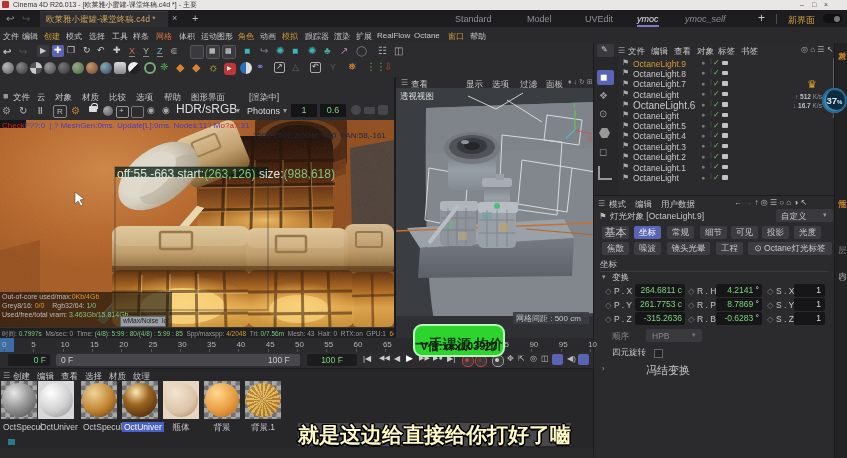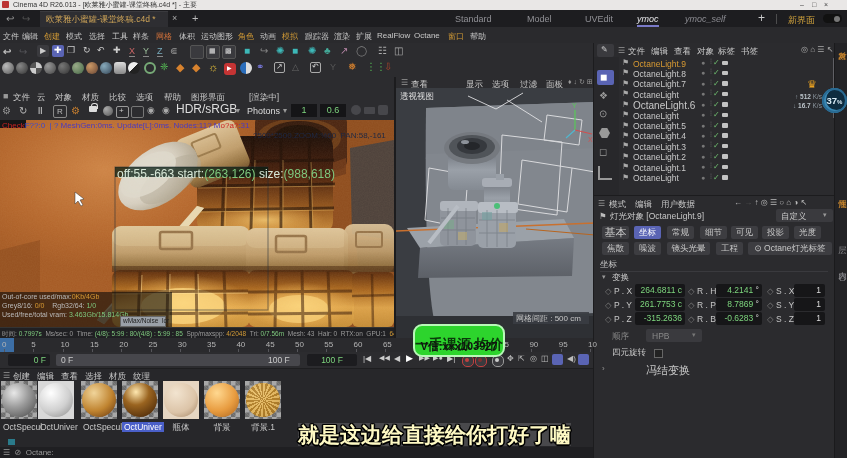--- a/index.html
+++ b/index.html
@@ -828,23 +828,20 @@
     </div>
 <div class="abs" style="left:204px;top:53px;width:36px;height:11px;text-align:center;"><span style="font-size:8.5px;color:#c9c9c9;padding:0 2px;">背景</span></div>
 <div class="abs" style="left:245px;top:12px;width:36px;height:38px;background-image:linear-gradient(45deg,#6e6e6e 25%,transparent 25%,transparent 75%,#6e6e6e 75%),linear-gradient(45deg,#6e6e6e 25%,transparent 25%,transparent 75%,#6e6e6e 75%);background-size:9px 9px;background-position:0 0,4.5px 4.5px;background-color:#a8a8a8;overflow:hidden;">
       <div class="abs" style="left:1px;top:2px;width:34px;height:34px;border-radius:17px;background:radial-gradient(circle at 12px 10px,#f0cc80,#cc9838 50%,#8a5c18 95%);"></div>
           <div class="abs" style="left:1px;top:2px;width:34px;height:34px;border-radius:17px;background:repeating-conic-gradient(#e8c070 0 9deg,#a87828 9deg 18deg);opacity:0.75;"></div>
     </div>
 <div class="abs" style="left:245px;top:53px;width:36px;height:11px;text-align:center;"><span style="font-size:8.5px;color:#c9c9c9;padding:0 2px;">背景.1</span></div>
       <div class="abs" style="left:8px;top:70px;width:7px;height:6px;background:#2a7a8a;"></div>
     </div>
 
-    <div class="abs" style="left:0;top:109px;width:593px;height:11px;background:#1f1f22;">
-      <span class="txt" style="left:3px;top:1px;font-size:8px;color:#999;">☰&nbsp;&nbsp;⊘&nbsp;&nbsp;Octane:</span>
-    </div>
 </div>
 
   <div id="overlays">
 
     <div class="abs" style="left:413px;top:324px;width:88px;height:29px;background:#2dd42d;border:2px solid #b8f8b8;border-radius:9px;overflow:hidden;z-index:50;">
       <div style="position:absolute;left:0;top:10px;width:100%;text-align:center;font-size:14px;font-weight:bold;color:#0a3a0a;">一手课源 均价最低</div>
       <div style="position:absolute;left:0;top:13px;width:100%;text-align:center;font-size:11px;font-weight:bold;color:#111;">V信:xxx103927</div>
     </div>
 
     <div class="abs" style="left:788px;top:78px;width:59px;height:38px;z-index:60;">

